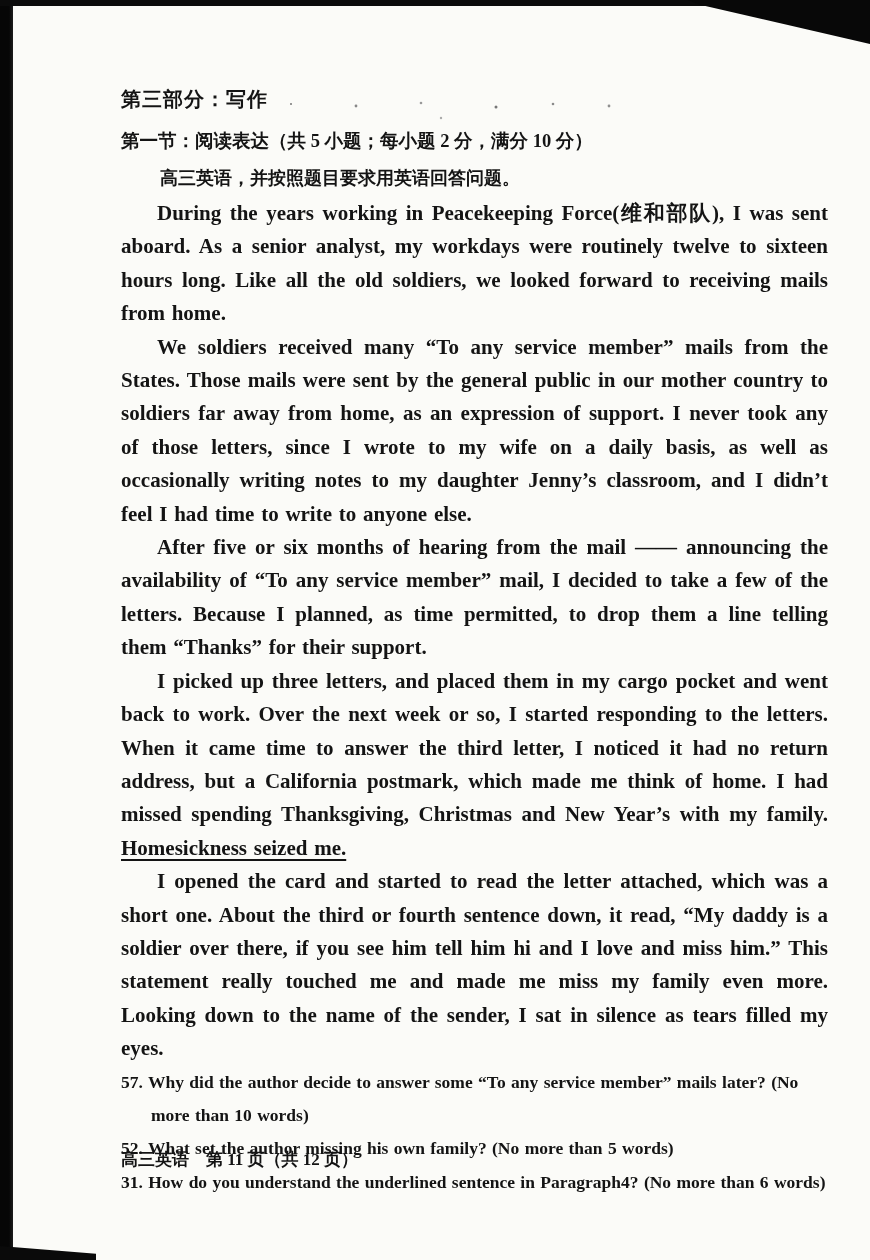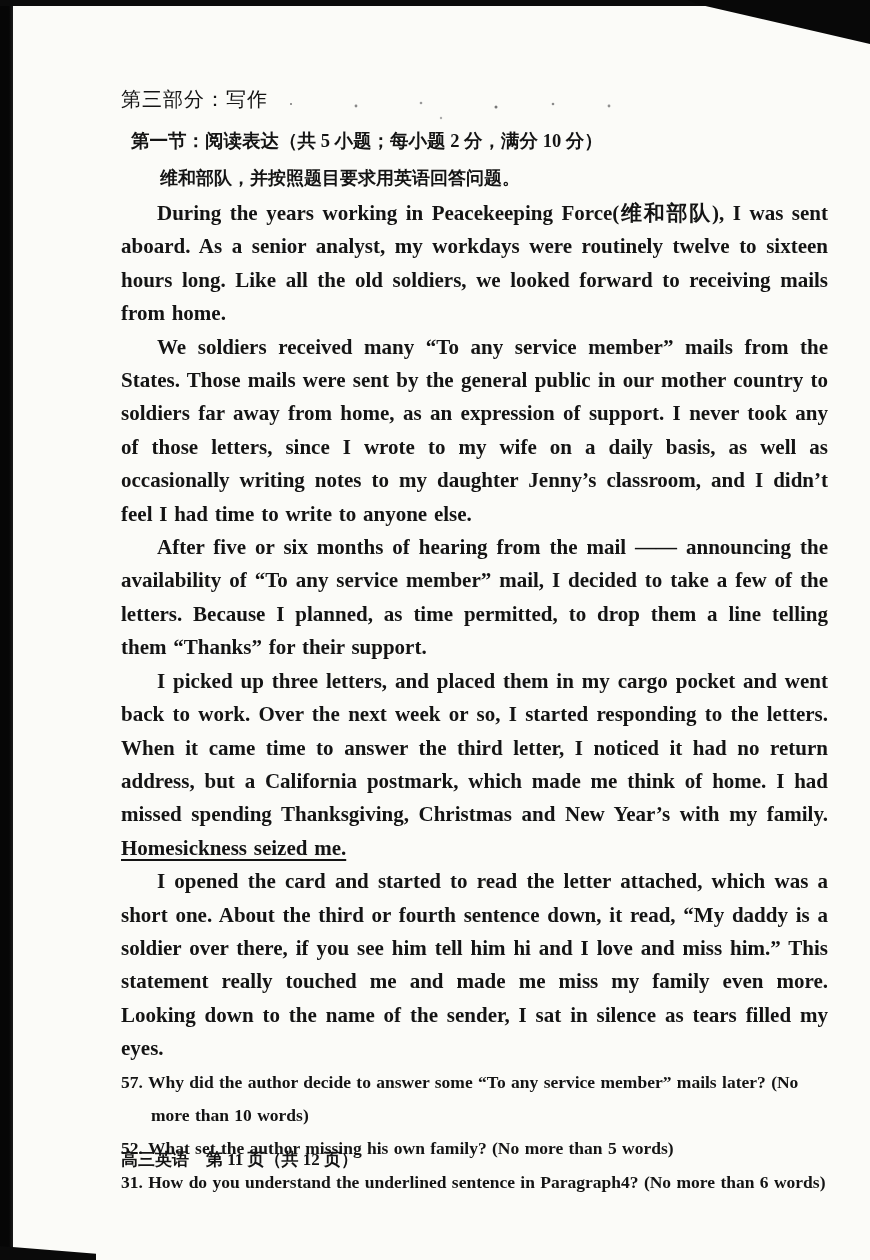--- a/index.html
+++ b/index.html
@@ -44,27 +44,27 @@
                 318px 2px 0 0.4px #909090, 150px 14px 0 0.2px #aaa;
   }
 
   
   .content {
     position: absolute;
     left: 121px; top: 86px;
     width: 707px;
   }
   .part-title {
-    font-size: 20px; font-weight: normal;
+    font-size: 20px; font-weight: bold;
     letter-spacing: 1px;
     margin: 0 0 15px 0;
   }
   .section-title {
     font-size: 18.5px; font-weight: bold;
-    margin: 0 0 13px 10px;
+    margin: 0 0 13px 0;
   }
   .instruction {
     font-size: 18px; font-weight: bold;
     padding-left: 39px;
     margin: 0 0 7px 0;
   }
   .passage p {
     margin: 0;
     font-size: 21px;
     font-weight: bold;
@@ -103,21 +103,21 @@
 <div class="edge-left"></div>
 <div class="edge-top"></div>
 <div class="corner-tr"></div>
 <div class="corner-bl"></div>
 <div class="scan-noise"></div>
 
 <div class="content">
 
   <div class="part-title">第三部分：写作</div>
   <div class="section-title">第一节：阅读表达（共 5 小题；每小题 2 分，满分 10 分）</div>
-  <div class="instruction">维和部队，并按照题目要求用英语回答问题。</div>
+  <div class="instruction">高三英语，并按照题目要求用英语回答问题。</div>
 
   <div class="passage">
     <p><span>During the years working in Peacekeeping Force(维和部队), I was sent aboard. As a senior analyst, my workdays were routinely twelve to sixteen hours long. Like all the old soldiers, we looked forward to receiving mails from home.</span></p>
     <p><span>We soldiers received many “To any service member” mails from the States. Those mails were sent by the general public in our mother country to soldiers far away from home, as an expression of support. I never took any of those letters, since I wrote to my wife on a daily basis, as well as occasionally writing notes to my daughter Jenny’s classroom, and I didn’t feel I had time to write to anyone else.</span></p>
     <p><span>After five or six months of hearing from the mail —— announcing the availability of “To any service member” mail, I decided to take a few of the letters. Because I planned, as time permitted, to drop them a line telling them “Thanks” for their support.</span></p>
     <p><span>I picked up three letters, and placed them in my cargo pocket and went back to work. Over the next week or so, I started responding to the letters. When it came time to answer the third letter, I noticed it had no return address, but a California postmark, which made me think of home. I had missed spending Thanksgiving, Christmas and New Year’s with my family.</span> <span class="u">Homesickness seized me.</span></p>
     <p><span>I opened the card and started to read the letter attached, which was a short one. About the third or fourth sentence down, it read, “My daddy is a soldier over there, if you see him tell him hi and I love and miss him.” This statement really touched me and made me miss my family even more. Looking down to the name of the sender, I sat in silence as tears filled my eyes.</span></p>
   </div>
 
   <div class="questions">

